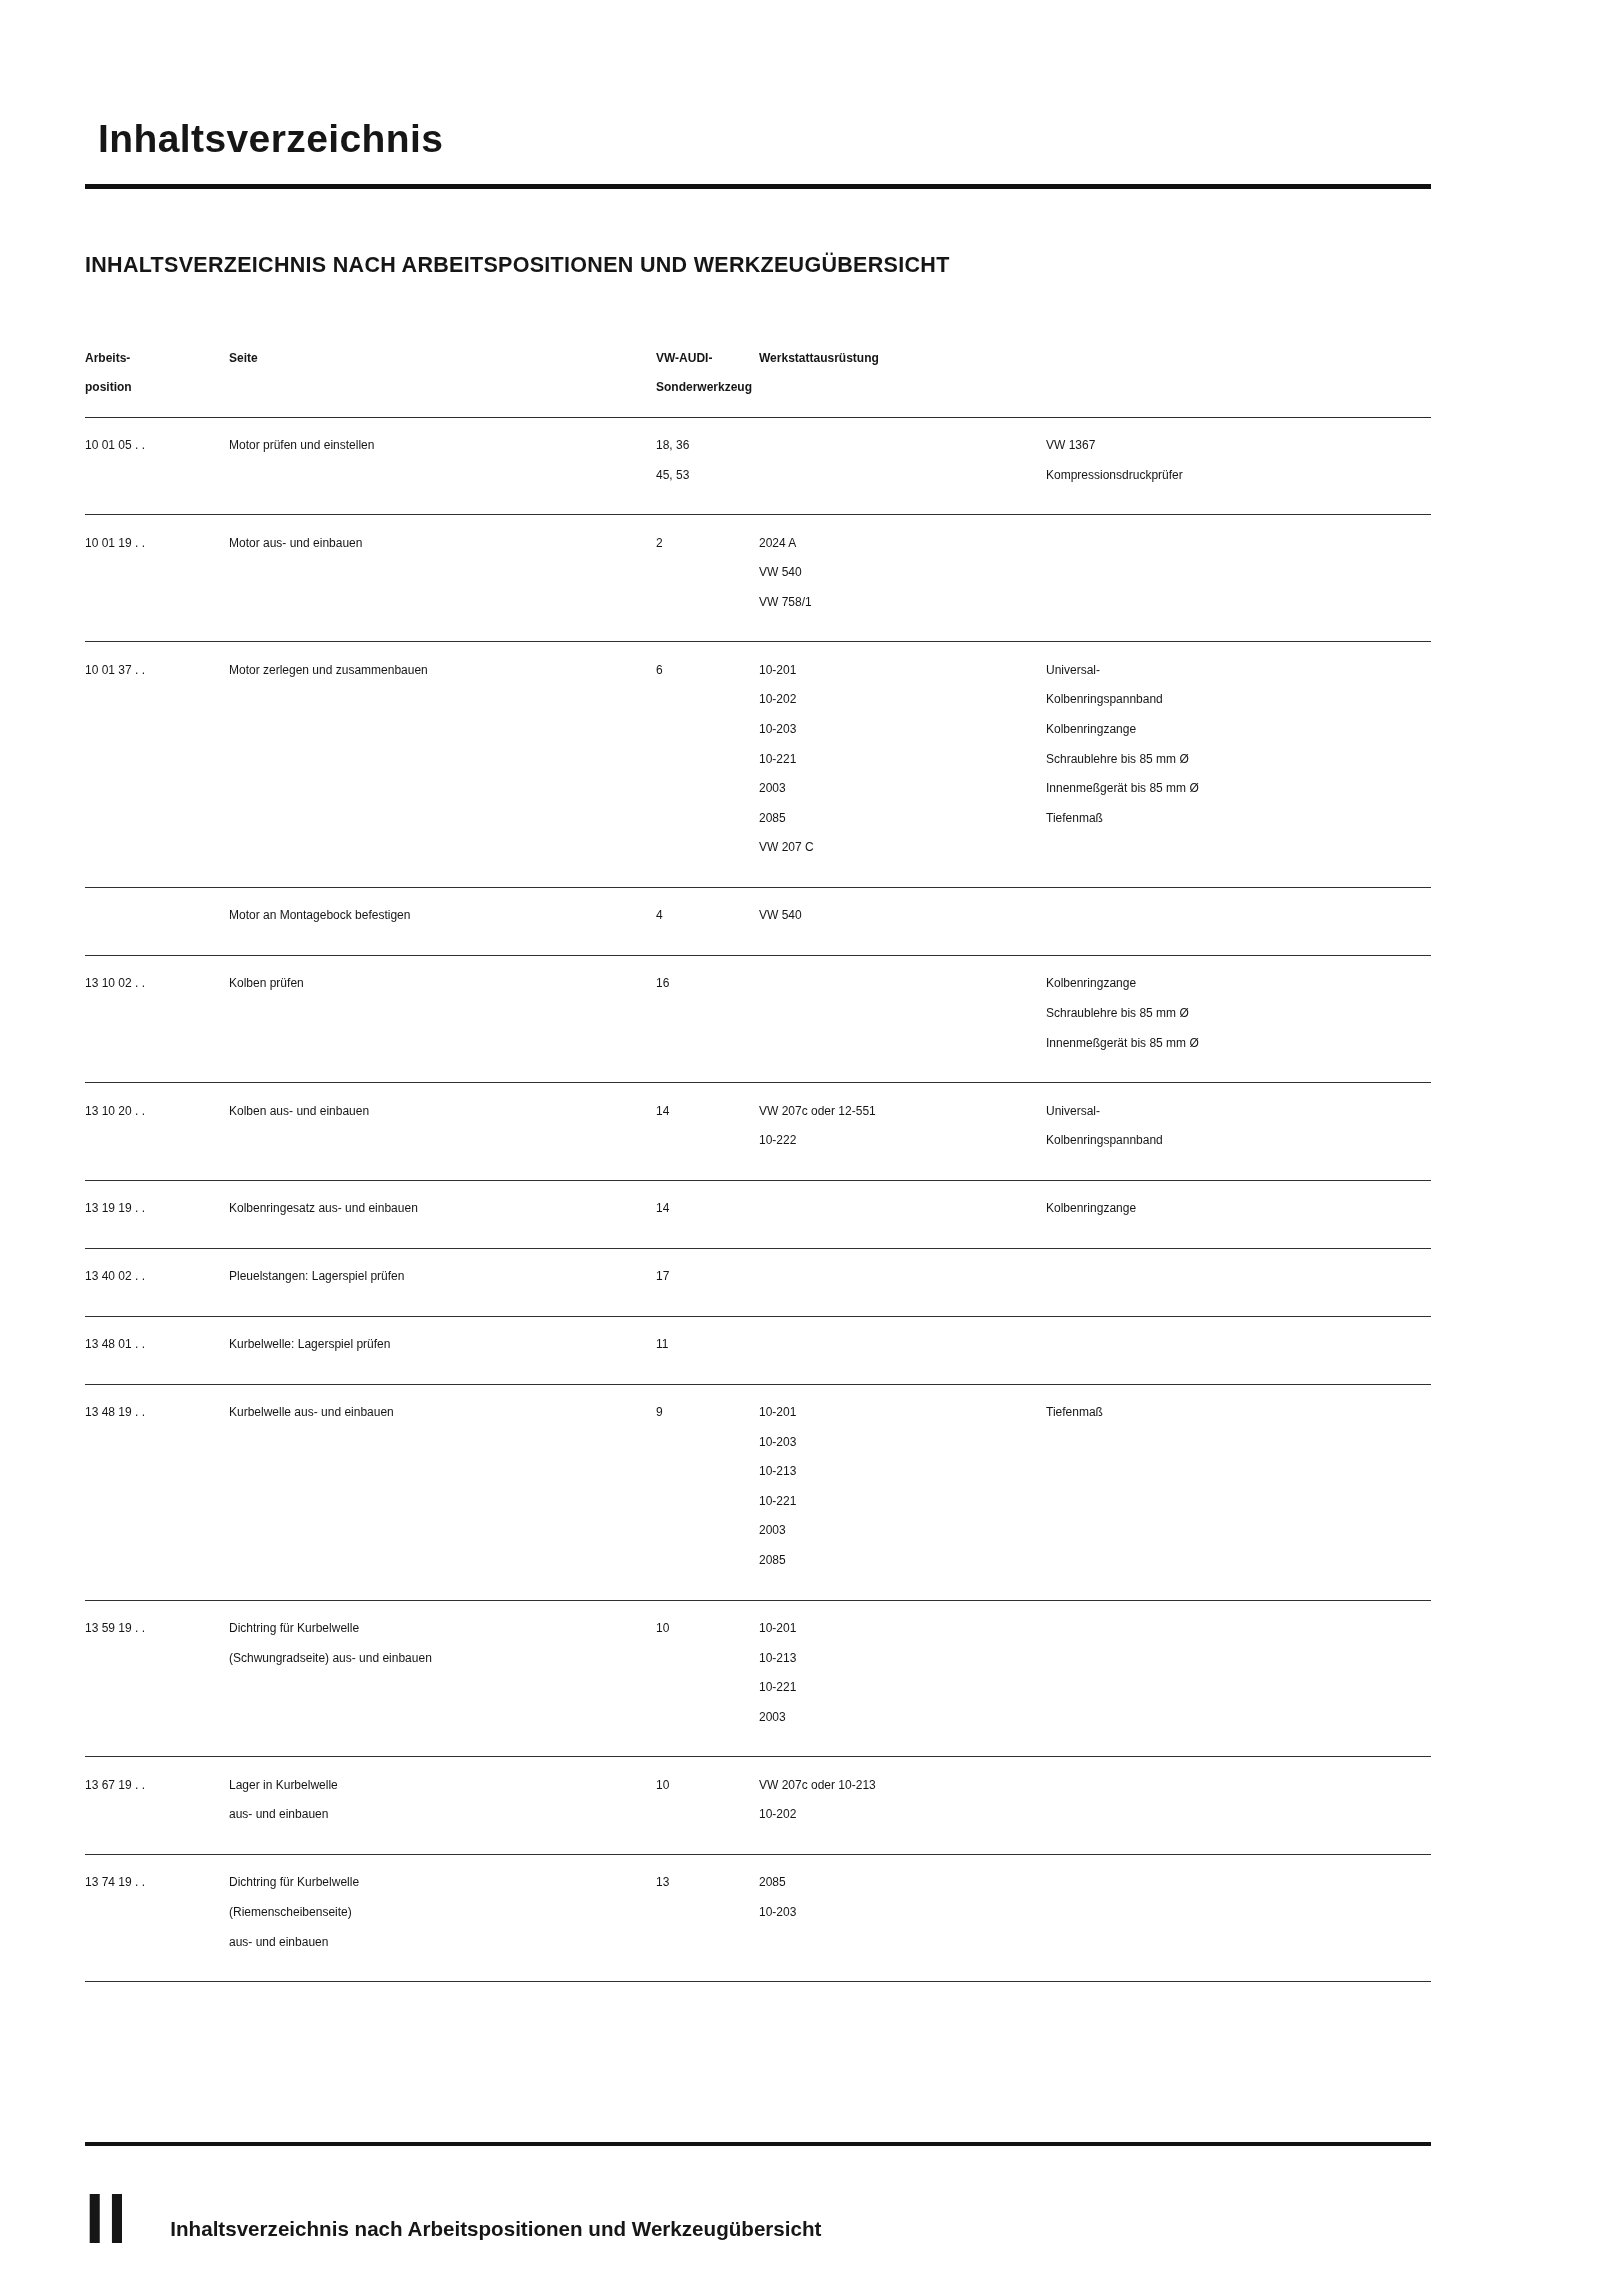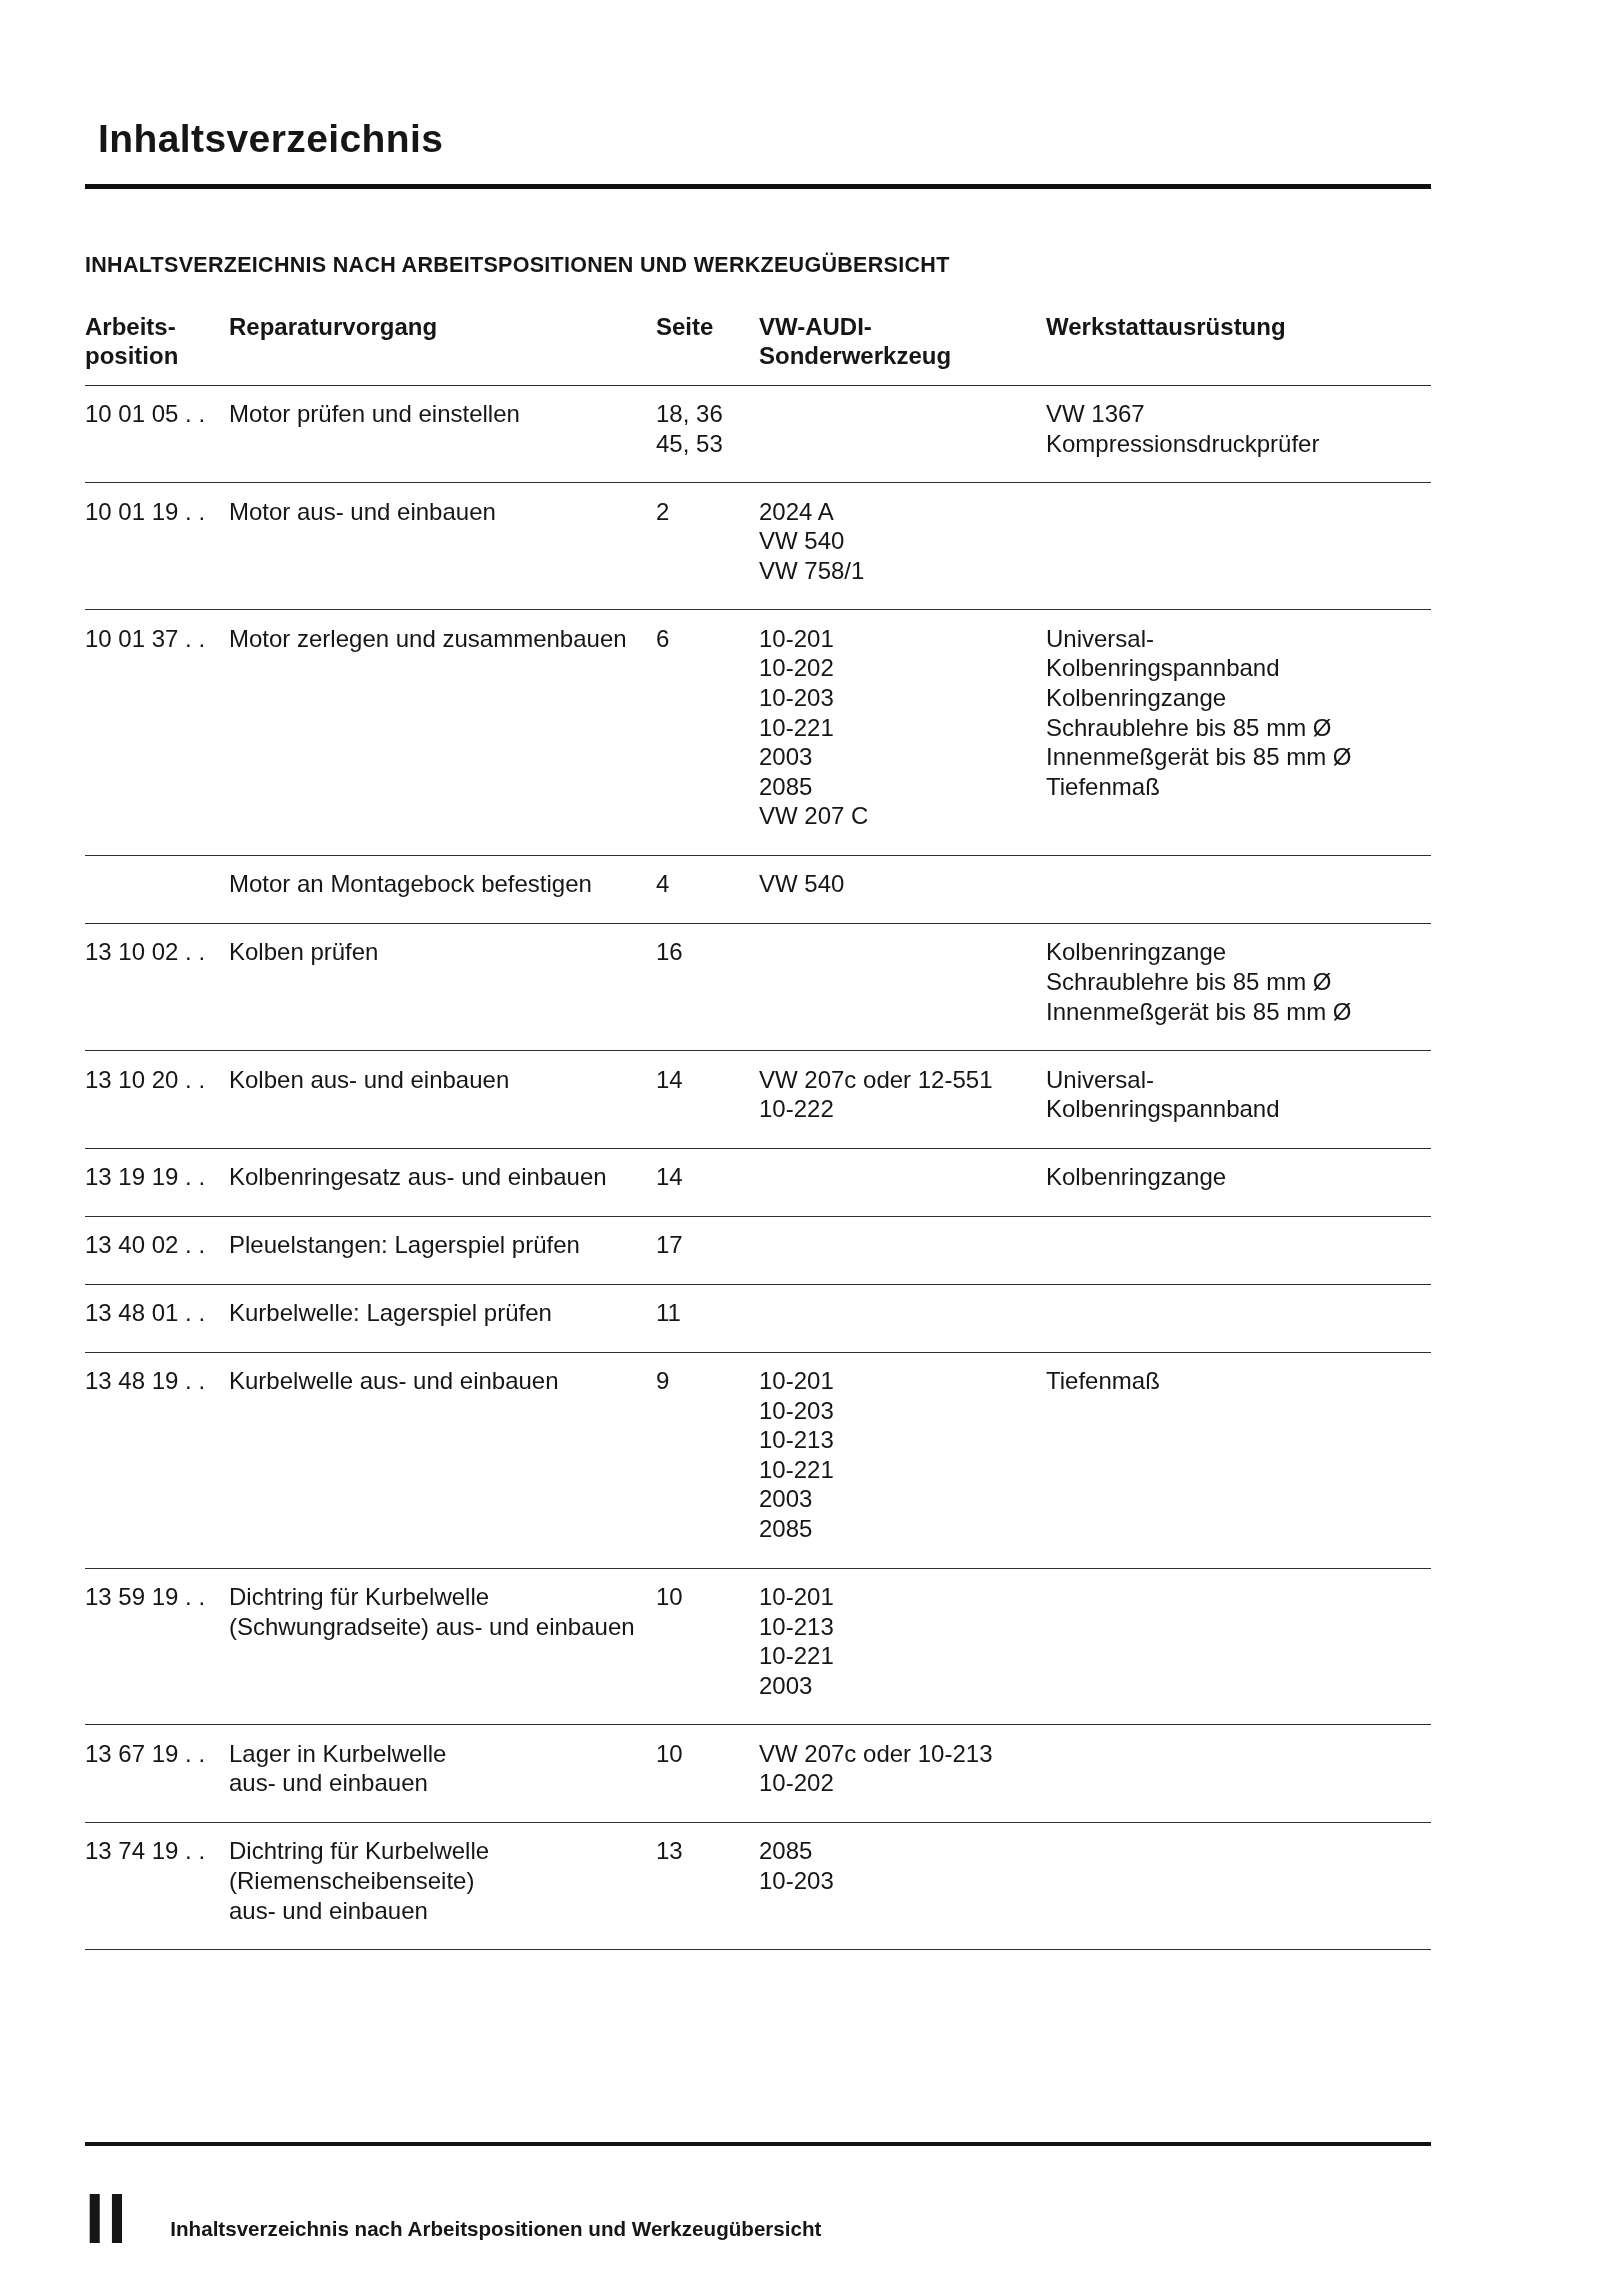--- a/index.html
+++ b/index.html
@@ -11,21 +11,21 @@
     color: #161616;
   }
   .page { position: relative; width: 1620px; height: 2293px; background: #fff; overflow: hidden; }
   .content { position: absolute; left: 85px; top: 104px; width: 1346px; }
 
   .title { font-size: 39px; font-weight: bold; margin: 13px; letter-spacing: 0.4px; }
   .rule-thick { height: 5.4px; background: #101010; margin-top: 23px; }
 
   .section-heading { font-size: 21.5px; font-weight: bold; margin: 64px 0 0 0; letter-spacing: 0.3px; }
 
-  .toc-table { margin-top: 34px; font-size: 24px; }
+  .toc-table { margin-top: 66px; font-size: 12px; }
   .thead, .trow {
     display: grid;
     grid-template-columns: 144px 427px 103px 287px 384px;
   }
   .thead {
     font-weight: bold;
     line-height: 29px;
     padding-bottom: 14.3px;
     border-bottom: 1.8px solid #2b2b2b;
   }
@@ -50,21 +50,20 @@
 
     <h1 class="title">Inhaltsverzeichnis</h1>
     <div class="rule-thick"></div>
 
     <h2 class="section-heading">INHALTSVERZEICHNIS NACH ARBEITSPOSITIONEN UND WERKZEUGÜBERSICHT</h2>
 
     <div class="toc-table">
       <div class="thead">
         <div class="hcell">Arbeits-
 position</div>
-        <div class="hcell">Reparaturvorgang</div>
         <div class="hcell">Seite</div>
         <div class="hcell">VW-AUDI-
 Sonderwerkzeug</div>
         <div class="hcell">Werkstattausrüstung</div>
       </div>
       <div>
   <div class="trow">
     <div class="cell">10 01 05 . .</div>
     <div class="cell">Motor prüfen und einstellen</div>
     <div class="cell">18, 36

